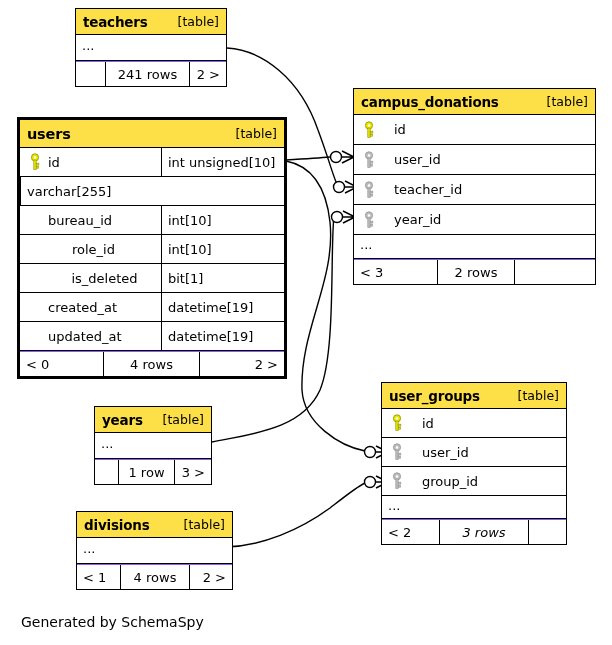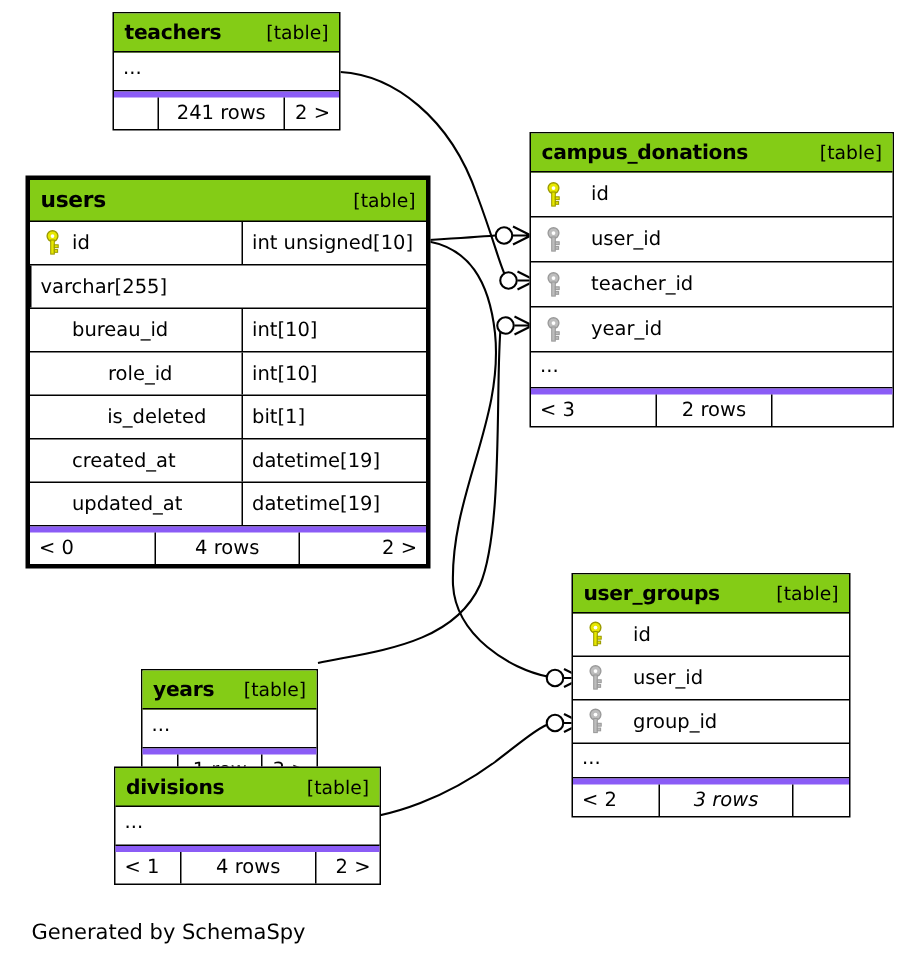--- a/index.html
+++ b/index.html
@@ -39,21 +39,21 @@
     z-index: 2;
     background: #ffffff;
     box-sizing: border-box;
     border: 1px solid #000000;
   }
   .table-box.focal {
     border: 3px solid #000000;
   }
 
   .tbl-header {
-    background: #84cc16;
+    background: #fde047;
     border-bottom: 1px solid #000000;
     box-sizing: border-box;
     display: flex;
     align-items: center;
     justify-content: space-between;
     padding: 0 7px;
     height: 26px;
     white-space: nowrap;
   }
   .tbl-name {
@@ -112,21 +112,21 @@
     height: 100%;
     padding-bottom: 2px;
   }
 
   
   .tbl-footer {
     display: flex;
     height: 25px;
     font-size: 13px;
     box-sizing: border-box;
-    border-top: 4px solid #8b5cf6;
+    border-top: 1px solid #8b5cf6;
   }
   .tbl-footer .fcell {
     display: flex;
     align-items: center;
     box-sizing: border-box;
     border-right: 1px solid #000000;
     overflow: hidden;
     white-space: nowrap;
   }
   .tbl-footer .fcell:last-child { border-right: none; }
@@ -416,36 +416,36 @@
       <span class="ellipsis-inner">...</span>
     </div>
 
     <div class="tbl-footer">
       <div class="fcell left" style="flex:0 0 58px;">&lt; 2</div>
       <div class="fcell center" style="flex:1 1 auto;font-style:italic;">3 rows</div>
       <div class="fcell right" style="flex:0 0 37px;"></div>
     </div>
   </div>
 
-  <div class="table-box" id="box-years" style="left:94px; top:406px; width:118px;margin-top:40px;">
+  <div class="table-box" id="box-years" style="left:94px; top:406px; width:118px;">
     <div class="tbl-header">
       <span class="tbl-name">years</span>
       <span class="tbl-tag" style="padding-left:6px;">[table]</span>
     </div>
     <div class="tbl-row ellipsis" style="height:26px;">
       <span class="ellipsis-inner">...</span>
     </div>
     <div class="tbl-footer">
       <div class="fcell left" style="flex:0 0 24px;"></div>
       <div class="fcell center" style="flex:1 1 auto;">1 row</div>
       <div class="fcell right" style="flex:0 0 36px;">3 &gt;</div>
     </div>
   </div>
 
-  <div class="table-box" id="box-divisions" style="left:76px; top:511px; width:178px;">
+  <div class="table-box" id="box-divisions" style="left:76px; top:511px; width:157px;">
     <div class="tbl-header">
       <span class="tbl-name">divisions</span>
       <span class="tbl-tag">[table]</span>
     </div>
     <div class="tbl-row ellipsis" style="height:26px;">
       <span class="ellipsis-inner">...</span>
     </div>
     <div class="tbl-footer">
       <div class="fcell left" style="flex:0 0 44px;">&lt; 1</div>
       <div class="fcell center" style="flex:1 1 auto;">4 rows</div>

